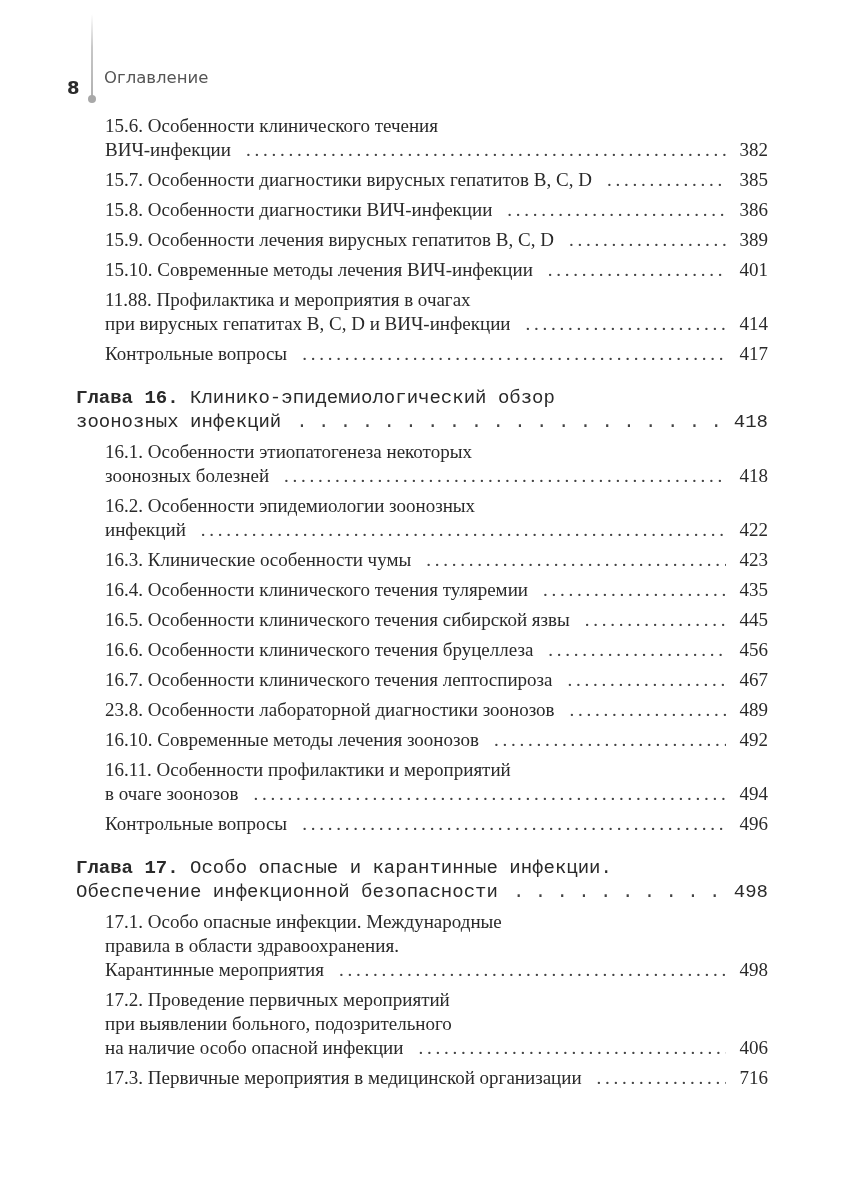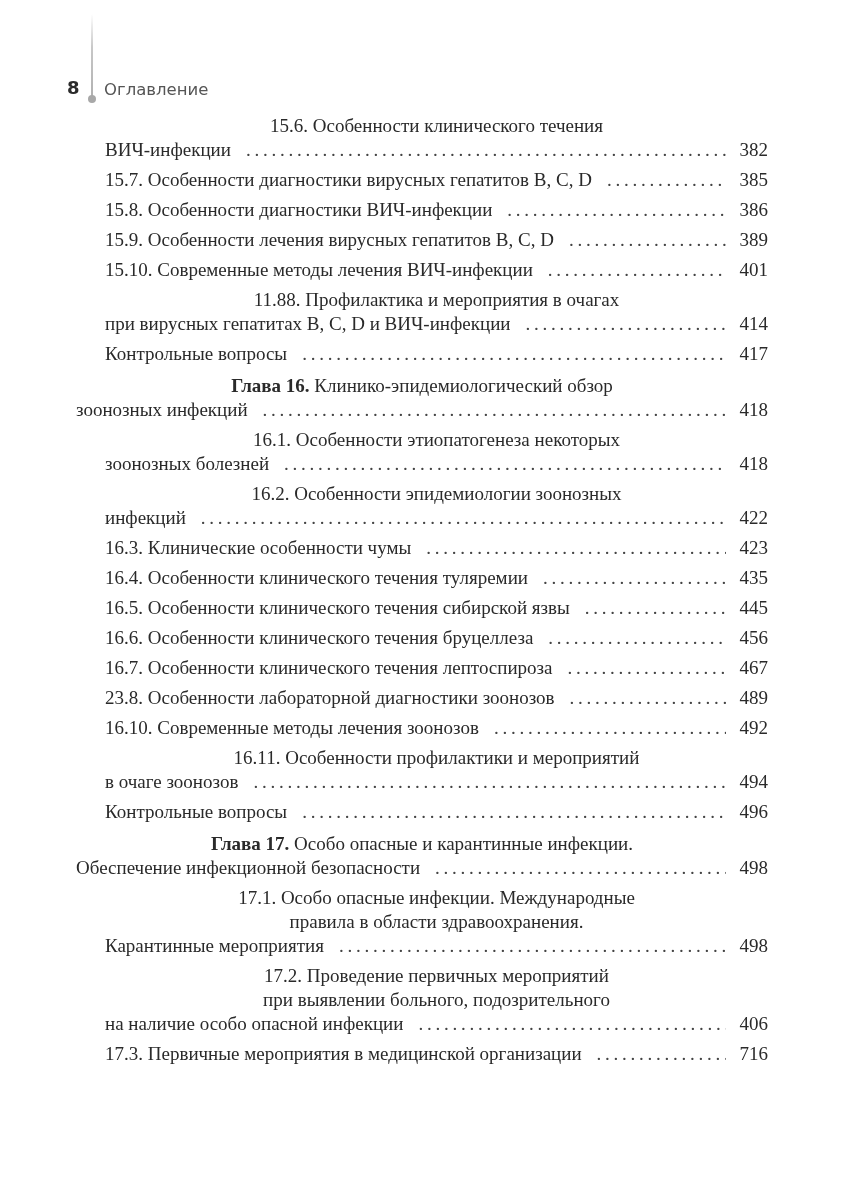--- a/index.html
+++ b/index.html
@@ -4,26 +4,26 @@
 <style>
   html, body { margin: 0; padding: 0; background: #ffffff; }
   body { width: 843px; height: 1200px; position: relative; overflow: hidden;
          font-family: "Liberation Serif", serif; color: #2a2a2a; }
   .rule { position: absolute; left: 91px; top: 14px; width: 2px; height: 84px;
           background: linear-gradient(#ffffff, #c8c8c8 40%, #b0b0b0); }
   .dot { position: absolute; left: 88px; top: 95px; width: 8px; height: 8px;
          border-radius: 50%; background: #a8a8a8; }
   .page-num { position: absolute; left: 67px; top: 77px; font-family: "DejaVu Sans", sans-serif;
               font-weight: bold; font-size: 18px; color: #2b2b2b; }
-  .running-head { position: absolute; left: 104px; top: 80px; font-family: "DejaVu Sans", sans-serif;
+  .running-head { position: absolute; left: 104px; top: 68px; font-family: "DejaVu Sans", sans-serif;
                   font-size: 16.5px; color: #555; }
   .toc { position: absolute; left: 76px; top: 114px; width: 692px; font-size: 19px; }
-  .entry { margin-bottom: 6px; line-height: 24px; text-align: center; }
+  .entry { margin-bottom: 6px; line-height: 24px; }
   .entry.sub { padding-left: 29px; }
-  .entry.chapter { margin-top: 8px; }
+  .entry.chapter { margin-top: 20px; font-family: Liberation Mono, monospace; }
   .entry .line { display: block; white-space: nowrap; }
   .entry .last { display: flex; align-items: baseline; white-space: nowrap; gap: 11px; }
   .entry .last .txt { flex: 0 0 auto; }
   .entry .last .dots { flex: 1 1 auto; overflow: hidden; white-space: nowrap; color: #444;
                        letter-spacing: 3.2px; margin: 0 3px 0 4px; }
   .entry .last .dots::before { content: ". . . . . . . . . . . . . . . . . . . . . . . . . . . . . . . . . . . . . . . . . . . . . . . . . . . . . . . . . . . . . . . . . . . . . . . . . . . . . . . . . . . . . . . . . . . . . . . . . . . . . . . . . . . . . . . . . . . . . . . . . . . . . . . . . . . . . . . . . . . . . . . . . . . . . . . ."; letter-spacing: 0; word-spacing: -1px; }
   .entry .last .pg { flex: 0 0 auto; }
   .bold { font-weight: bold; }
 </style>
 </head>

